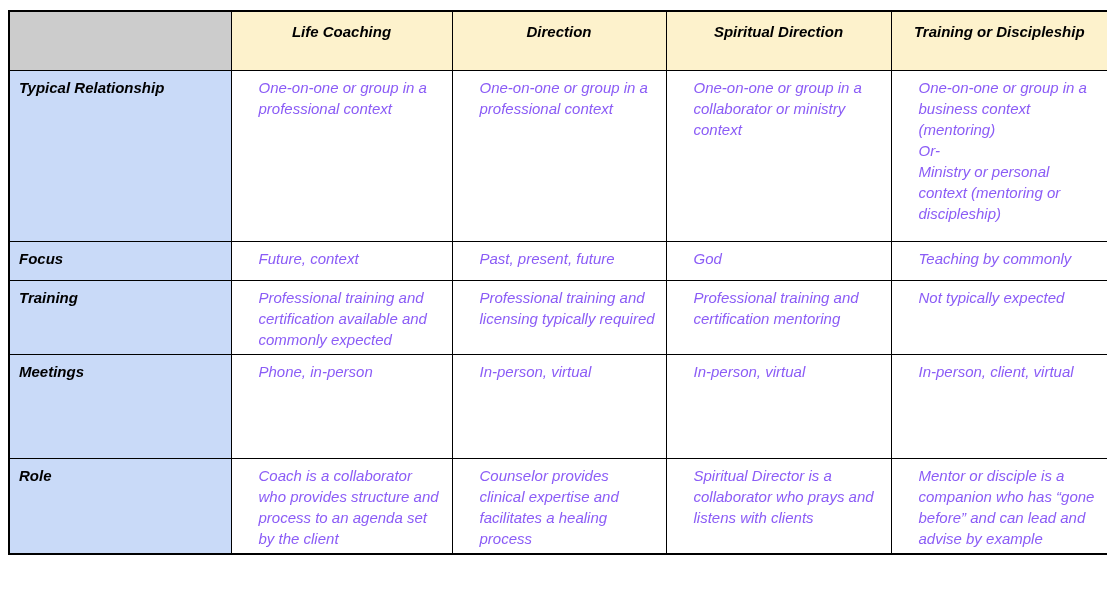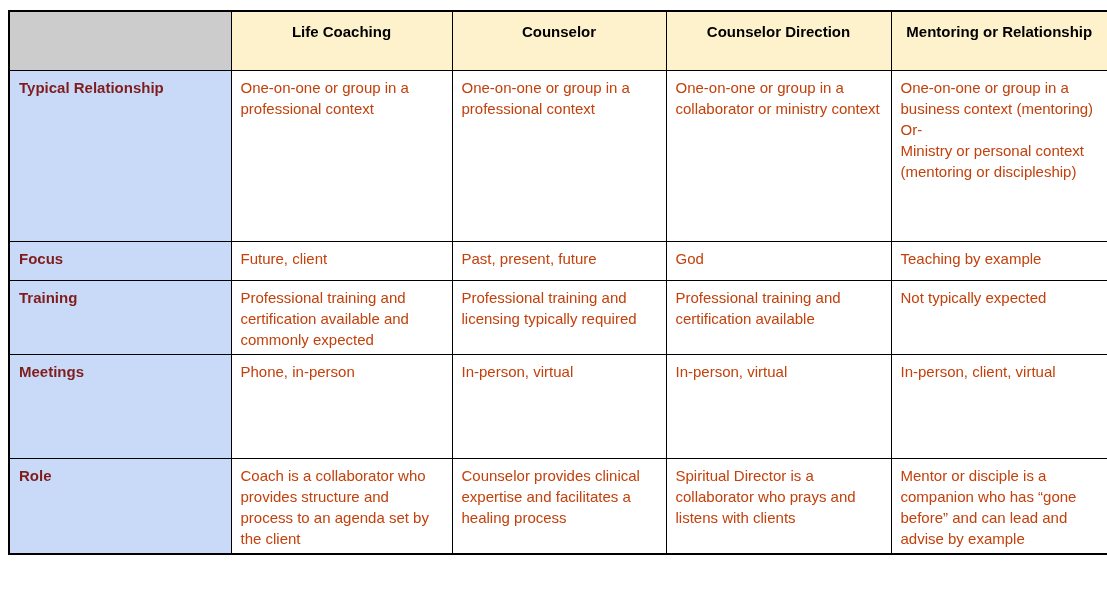--- a/index.html
+++ b/index.html
@@ -6,20 +6,21 @@
     margin: 0;
     padding: 0;
     background: #ffffff;
     font-family: "Liberation Sans", "DejaVu Sans", sans-serif;
   }
   .page {
     width: 885px;
     height: 612px;
     box-sizing: border-box;
     padding: 10px 8px 6px 8px;
+    font-style: italic;
   }
   table.cmp {
     border-collapse: collapse;
     table-layout: fixed;
     width: 1091px;
     border: 2px solid #000000;
   }
   table.cmp th, table.cmp td {
     border: 1px solid #000000;
     vertical-align: top;
@@ -35,32 +36,32 @@
     font-weight: bold;
     text-align: center;
     padding: 9px 6px 4px 6px;
   }
   thead th.corner {
     background: #cccccc;
   }
   
   tbody th.rowlabel {
     background: #c9daf8;
-    color: #7f1d1d;
+    color: #000000;
     font-weight: bold;
     text-align: left;
     padding: 6px 8px 4px 9px;
   }
   
   tbody td {
     background: #ffffff;
-    color: #c2410c;
+    color: #8b5cf6;
     font-weight: normal;
     text-align: left;
-    padding: 6px 8px 4px 9px;
+    padding: 6px 8px 4px 27px;
     white-space: pre-line;
   }
   
   thead tr          { height: 59px; }
   tbody tr:nth-child(1) { height: 171px; }
   tbody tr:nth-child(2) { height: 39px; margin-top: 48px; }
   tbody tr:nth-child(3) { height: 62px; }
   tbody tr:nth-child(4) { height: 104px; margin-top: 38px; }
   tbody tr:nth-child(5) { height: 36px; margin-top: 8px; }
   tbody tr:nth-child(6) { height: 124px; }
@@ -74,47 +75,47 @@
       <col style="width:222px">
       <col style="width:221px">
       <col style="width:214px">
       <col style="width:225px">
       <col style="width:217px">
     </colgroup>
     <thead>
       <tr>
         <th class="corner"></th>
         <th>Life Coaching</th>
-        <th>Counselor</th>
-        <th>Counselor Direction</th>
-        <th>Mentoring or Relationship</th>
+        <th>Direction</th>
+        <th>Spiritual Direction</th>
+        <th>Training or Discipleship</th>
       </tr>
     </thead>
     <tbody>
       <tr>
         <th class="rowlabel">Typical Relationship</th>
         <td>One-on-one or group in a professional context</td>
         <td>One-on-one or group in a professional context</td>
         <td>One-on-one or group in a collaborator or ministry context</td>
         <td>One-on-one or group in a business context (mentoring)
 Or-
 Ministry or personal context (mentoring or discipleship)</td>
       </tr>
       <tr>
         <th class="rowlabel">Focus</th>
-        <td>Future, client</td>
+        <td>Future, context</td>
         <td>Past, present, future</td>
         <td>God</td>
-        <td>Teaching by example</td>
+        <td>Teaching by commonly</td>
       </tr>
       <tr>
         <th class="rowlabel">Training</th>
         <td>Professional training and certification available and commonly expected</td>
         <td>Professional training and licensing typically required</td>
-        <td>Professional training and certification available</td>
+        <td>Professional training and certification mentoring</td>
         <td>Not typically expected</td>
       </tr>
       <tr>
         <th class="rowlabel">Meetings</th>
         <td>Phone, in-person</td>
         <td>In-person, virtual</td>
         <td>In-person, virtual</td>
         <td>In-person, client, virtual</td>
       </tr>
       <tr>

